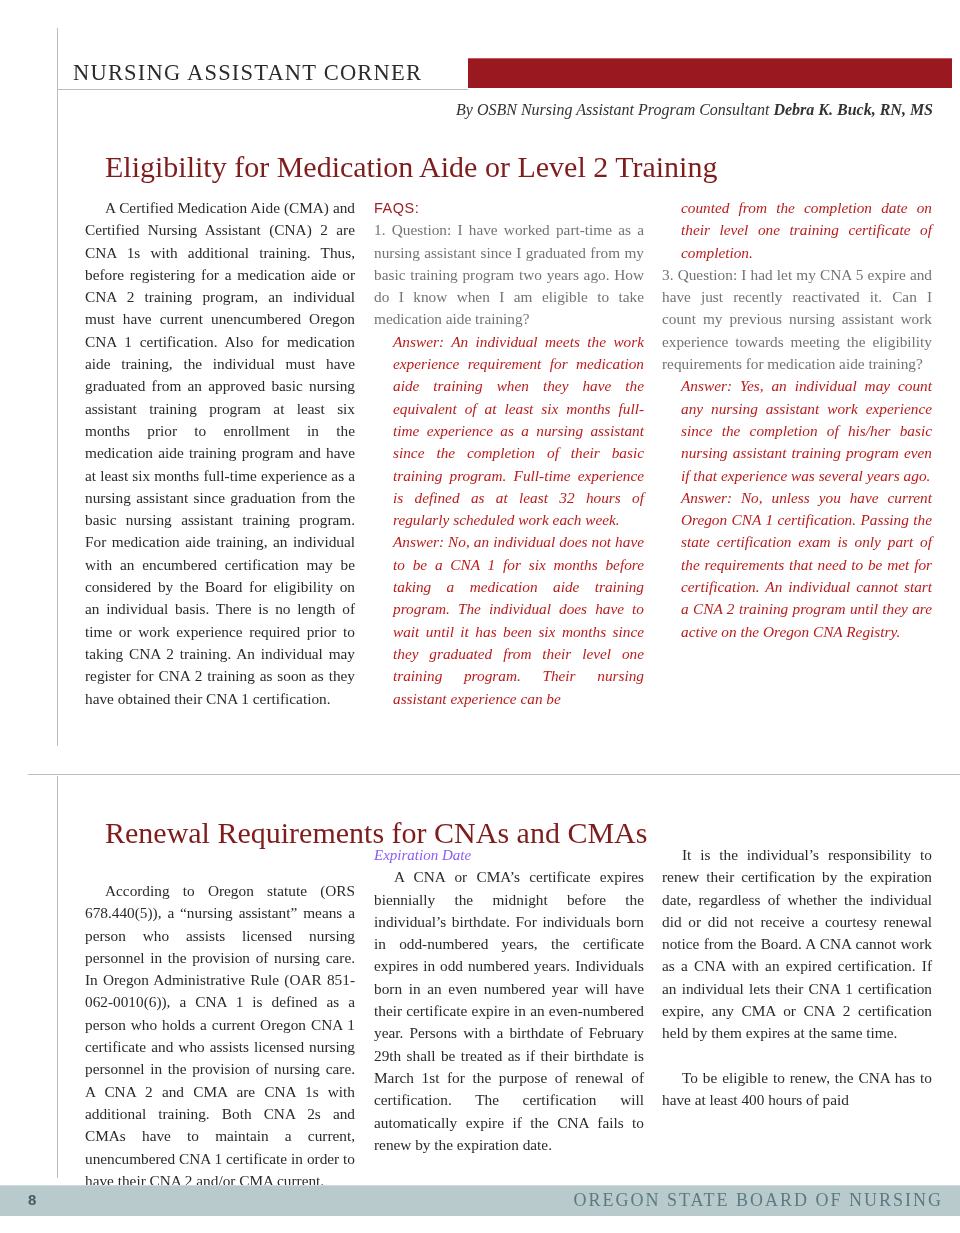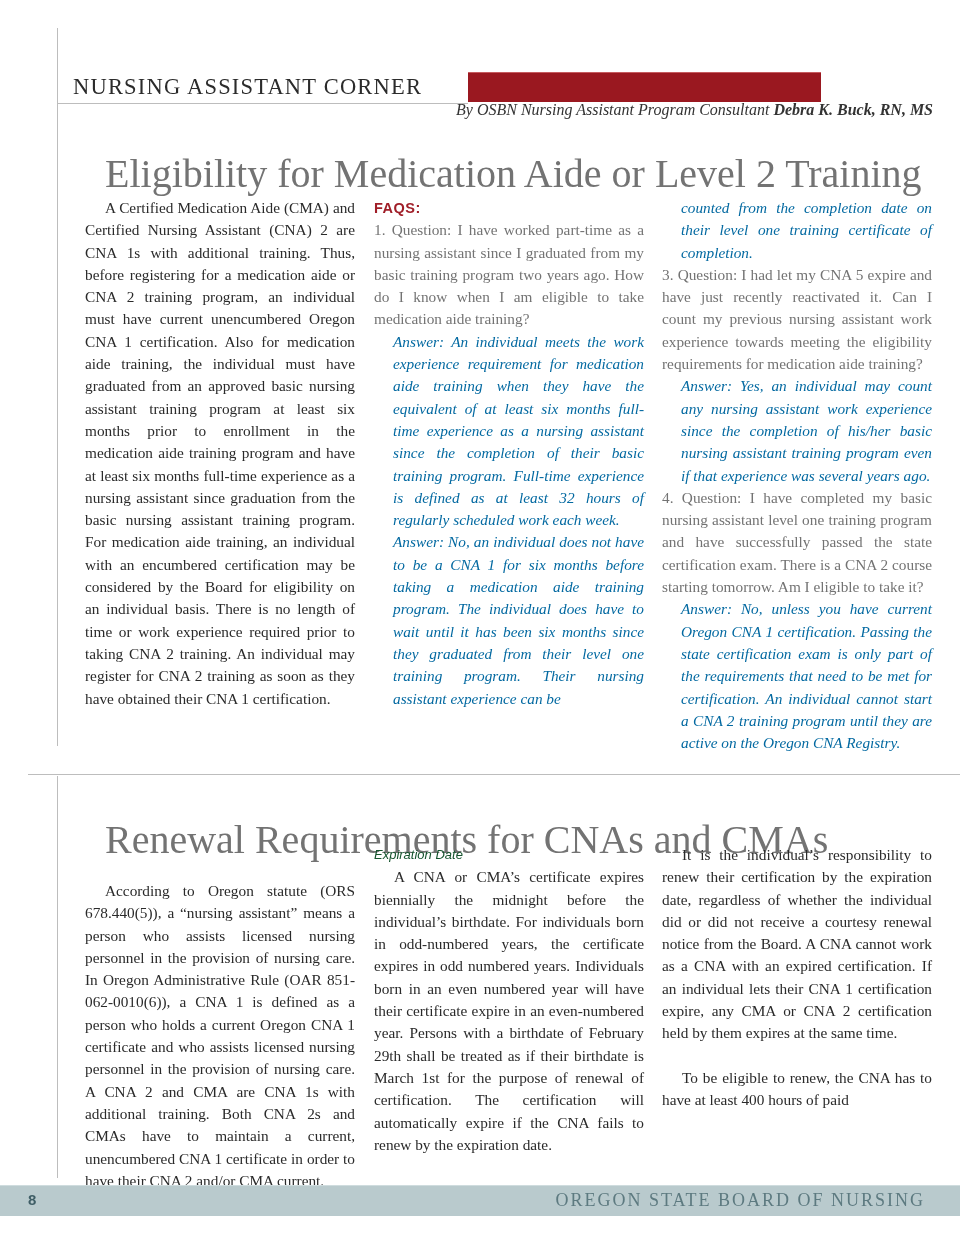--- a/index.html
+++ b/index.html
@@ -2,60 +2,60 @@
 <html><head>
 <meta charset="utf-8">
 <style>
   html, body { margin: 0; padding: 0; background: #ffffff; }
   body { width: 960px; height: 1233px; position: relative; overflow: hidden;
          font-family: "Liberation Serif", "DejaVu Serif", serif; color: #2a2a2a; }
 
   .vrule-top { position: absolute; left: 57px; top: 28px; width: 1px; height: 718px; background: #bdbdbd; }
   .vrule-bottom { position: absolute; left: 57px; top: 776px; width: 1px; height: 402px; background: #bdbdbd; }
 
-  .section-header { position: absolute; left: 57px; top: 72px; width: 764px; height: 32px; }
+  .section-header { position: absolute; left: 57px; top: 58px; width: 895px; height: 32px; }
   .section-header .label { position: absolute; left: 16px; top: 2px; font-size: 22.5px; letter-spacing: 1.2px;
          color: #2b2b2b; white-space: nowrap; }
   .section-header .band { position: absolute; left: 411px; top: 0; right: 0; height: 29px; background: #9a1820;
          border-top: 1px solid #c65a5e; }
   .section-header .underline { position: absolute; left: 0; top: 31px; width: 411px; height: 1px; background: #bdbdbd; }
 
   .byline { position: absolute; right: 27px; top: 101px; font-size: 16px; font-style: italic; color: #333; white-space: nowrap; margin-left: 12px; }
   .byline b { font-style: italic; font-weight: bold; }
 
-  .article-title { position: absolute; left: 105px; font-size: 40px; color: #737373; white-space: nowrap; font-weight: normal; margin: 0; }
+  .article-title { position: absolute; left: 105px; font-size: 30px; color: #7f1d1d; white-space: nowrap; font-weight: normal; margin: 0; }
   #title1 { top: 150px; }
   #title2 { top: 800px; margin-top: 16px; }
 
   .hrule-mid { position: absolute; left: 28px; top: 774px; width: 932px; height: 1px; background: #bdbdbd; }
 
   .col { position: absolute; font-size: 15.3px; line-height: 22.3px; text-align: justify; }
   .col p { margin: 0; }
   .indent { text-indent: 20px; }
 
   #c1 { left: 85px; top: 197px; width: 270px; }
   #c2 { left: 374px; top: 197px; width: 270px; }
   #c3 { left: 662px; top: 197px; width: 270px; }
 
-  .faqs-head { font-family: "Liberation Sans", "DejaVu Sans", sans-serif; font-weight: bold; color: #a01e28;
+  .faqs-head { font-family: "Liberation Sans", "DejaVu Sans", sans-serif; font-weight: normal; color: #a01e28;
                font-size: 14.5px; letter-spacing: 0.5px; line-height: 22.3px; }
   .q { font-weight: normal; color: #737373; }
-  .a { font-style: italic; color: #0369a1; padding-left: 19px; }
+  .a { font-style: italic; color: #b91c1c; padding-left: 19px; }
 
   #c4 { left: 85px; top: 880px; width: 270px; }
   #c5 { left: 374px; top: 844px; width: 270px; }
   #c6 { left: 662px; top: 844px; width: 270px; }
 
-  .subhead { font-family: Liberation Sans, sans-serif; font-style: italic; color: #14532d; font-size: 13px; line-height: 22.3px; }
+  .subhead { font-family: Liberation Serif, serif; font-style: italic; color: #8b5cf6; font-size: 15px; line-height: 22.3px; }
   .gap { height: 22px; }
 
   .footer { position: absolute; left: 0; top: 1185px; width: 960px; height: 30px; background: #b9cacd; border-top: 1px solid #cfdcde; }
   .footer .page-num { position: absolute; left: 28px; top: 5px; font-family: "Liberation Sans", "DejaVu Sans", sans-serif;
                       font-weight: bold; font-size: 15px; color: #3f5e66; }
-  .footer .org { position: absolute; right: 35px; top: 4px; font-size: 18px; letter-spacing: 2px; color: #5d7a80; white-space: nowrap; }
+  .footer .org { position: absolute; right: 17px; top: 4px; font-size: 18px; letter-spacing: 2px; color: #5d7a80; white-space: nowrap; }
 </style>
 </head>
 <body>
 
 <div class="vrule-top"></div>
 <div class="vrule-bottom"></div>
 
 <div class="section-header">
   <span class="label">NURSING ASSISTANT CORNER</span>
   <div class="band"></div>
@@ -74,21 +74,20 @@
   <div class="faqs-head">FAQS:</div>
   <p class="q">1. Question:  I have worked part-time as a nursing assistant since I graduated from my basic training program two years ago. How do I know when I am eligible to take medication aide training?</p>
   <p class="a">Answer:  An individual meets the work experience requirement for medication aide training when they have the equivalent of at least six months full-time experience as a nursing assistant since the completion of their basic training program.  Full-time experience is defined as at least 32 hours of regularly scheduled work each week.</p>
   <p class="a">Answer: No, an individual does not have to be a CNA 1 for six months before taking a medication aide training program. The individual does have to wait until it has been six months since they graduated from their level one training program. Their nursing assistant experience can be</p>
 </div>
 
 <div class="col" id="c3">
   <p class="a">counted from the completion date on their level one training certificate of completion.</p>
   <p class="q">3. Question:  I had let my CNA 5 expire and have just recently reactivated it.  Can I count my previous nursing assistant work experience towards meeting the eligibility requirements for medication aide training?</p>
   <p class="a">Answer:  Yes, an individual may count any nursing assistant work experience since the completion of his/her basic nursing assistant training program even if that experience was several years ago.</p>
-  <p class="q">4. Question:  I have completed my basic nursing assistant level one training program and have successfully passed the state certification exam.  There is a CNA 2 course starting tomorrow.  Am I eligible to take it?</p>
   <p class="a">Answer:  No, unless you have current Oregon CNA 1 certification.  Passing the state certification exam is only part of the requirements that need to be met for certification.  An individual cannot start a CNA 2 training program until they are active on the Oregon CNA Registry.</p>
 </div>
 
 <div class="hrule-mid"></div>
 
 <h1 class="article-title" id="title2">Renewal Requirements for CNAs and CMAs</h1>
 
 <div class="col" id="c4">
   <p class="indent">According to Oregon statute (ORS 678.440(5)), a “nursing assistant” means a person who assists licensed nursing personnel in the provision of nursing care.  In Oregon Administrative Rule (OAR 851-062-0010(6)), a CNA 1 is defined as a person who holds a current Oregon CNA 1 certificate and who assists licensed nursing personnel in the provision of nursing care.  A CNA 2 and CMA are CNA 1s with additional training.  Both CNA 2s and CMAs have to maintain a current, unencumbered CNA 1 certificate in order to have their CNA 2 and/or CMA current.</p>
 </div>

